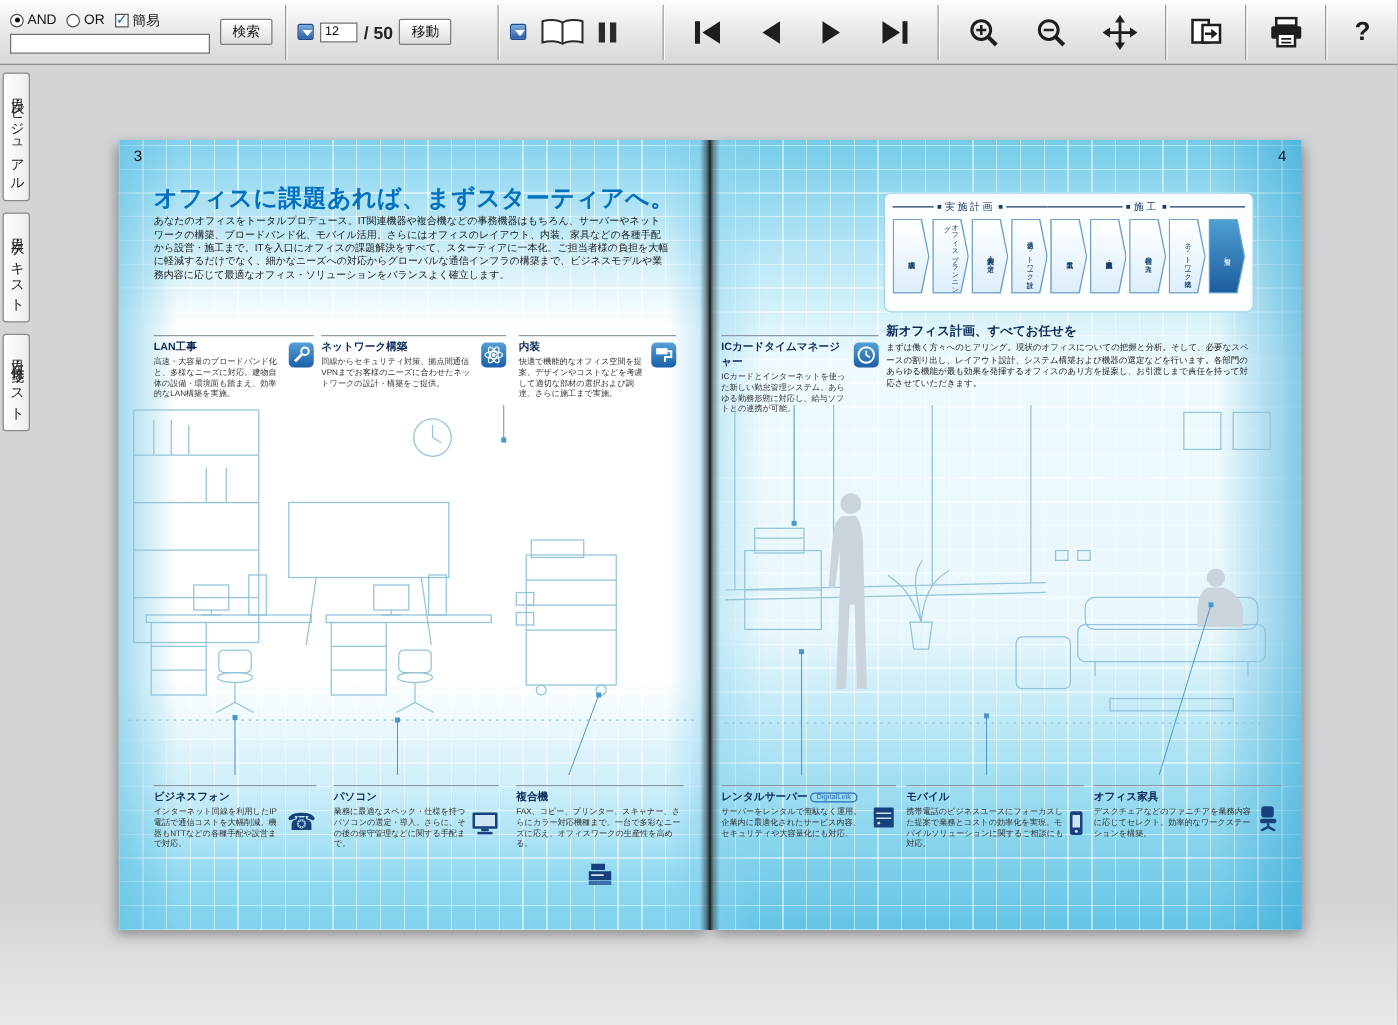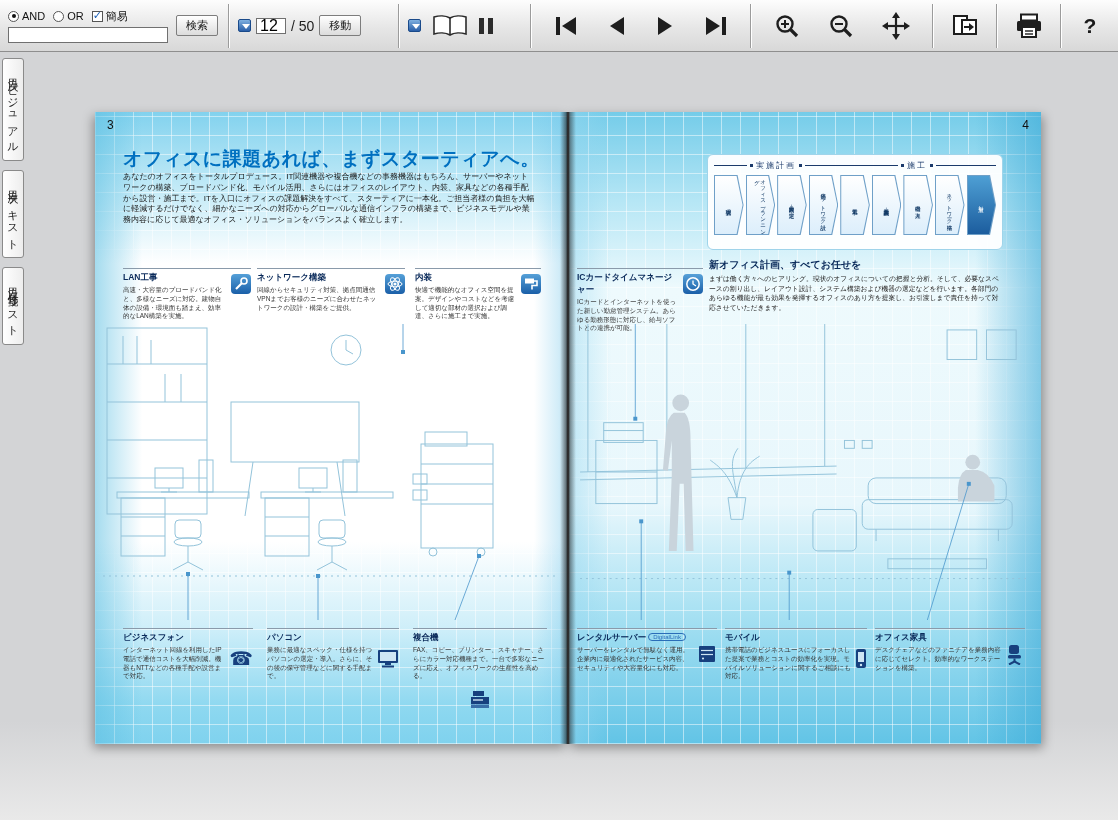--- a/index.html
+++ b/index.html
@@ -19,22 +19,22 @@
   .radio-wrap,.check-wrap { display:flex; align-items:center; gap:3px; cursor:pointer; }
   .radio { width:11px; height:11px; border:1px solid #555; border-radius:50%; background:#fff; position:relative; flex:none; }
   .radio.checked::after { content:""; position:absolute; left:2.5px; top:2.5px; width:4px; height:4px; border-radius:50%; background:#111; }
   .checkbox { width:11px; height:11px; border:1px solid #555; background:#fff; position:relative; flex:none; }
   .checkbox.checked::after { content:"✓"; position:absolute; left:0px; top:-3px; font-size:11px; font-weight:bold; color:#1a5fb8; }
   .search-input { width:160px; height:16px; border:1px solid #707070; background:#fff; font-size:11px; padding:0 3px; }
   .btn { font-size:11px; color:#111; padding:2px 9px; background:linear-gradient(#ffffff,#dcdcdc); border:1px solid #7d7d7d; border-radius:2px; cursor:pointer; }
   .g-page { width:168px; gap:5px; }
   .ddbtn { width:13px; height:13px; flex:none; background:linear-gradient(#7fb0e0,#2a5fa8); border:1px solid #1a4a8a; border-radius:2px; position:relative; cursor:pointer; }
   .ddbtn::after { content:""; position:absolute; left:2.5px; top:4px; border-left:4px solid transparent; border-right:4px solid transparent; border-top:5px solid #fff; }
-  .page-input { width:30px; height:16px; border:1px solid #707070; background:#fff; font-size:16px; padding:0 3px; }
-  .page-total { font-size:14px; color:#222; }
+  .page-input { width:30px; height:16px; border:1px solid #707070; background:#fff; font-size:10px; padding:0 3px; }
+  .page-total { font-size:14px; color:#222;font-weight:bold; }
   .g-view { width:130px; gap:10px; }
   .tb-icon { display:flex; align-items:center; justify-content:center; cursor:pointer; flex:none; }
   .pause { display:flex; gap:4px; cursor:pointer; }
   .pbar { width:5px; height:16px; background:#2b2b2b; }
   .g-nav { width:218px; justify-content:space-around; }
   .g-zoom { width:180px; justify-content:space-around; }
   .g-export,.g-print { width:62px; justify-content:center; }
   .g-help { flex:1; justify-content:center; }
   .help-q { font-size:21px; font-weight:bold; color:#1b1b1b; cursor:pointer; }
 

